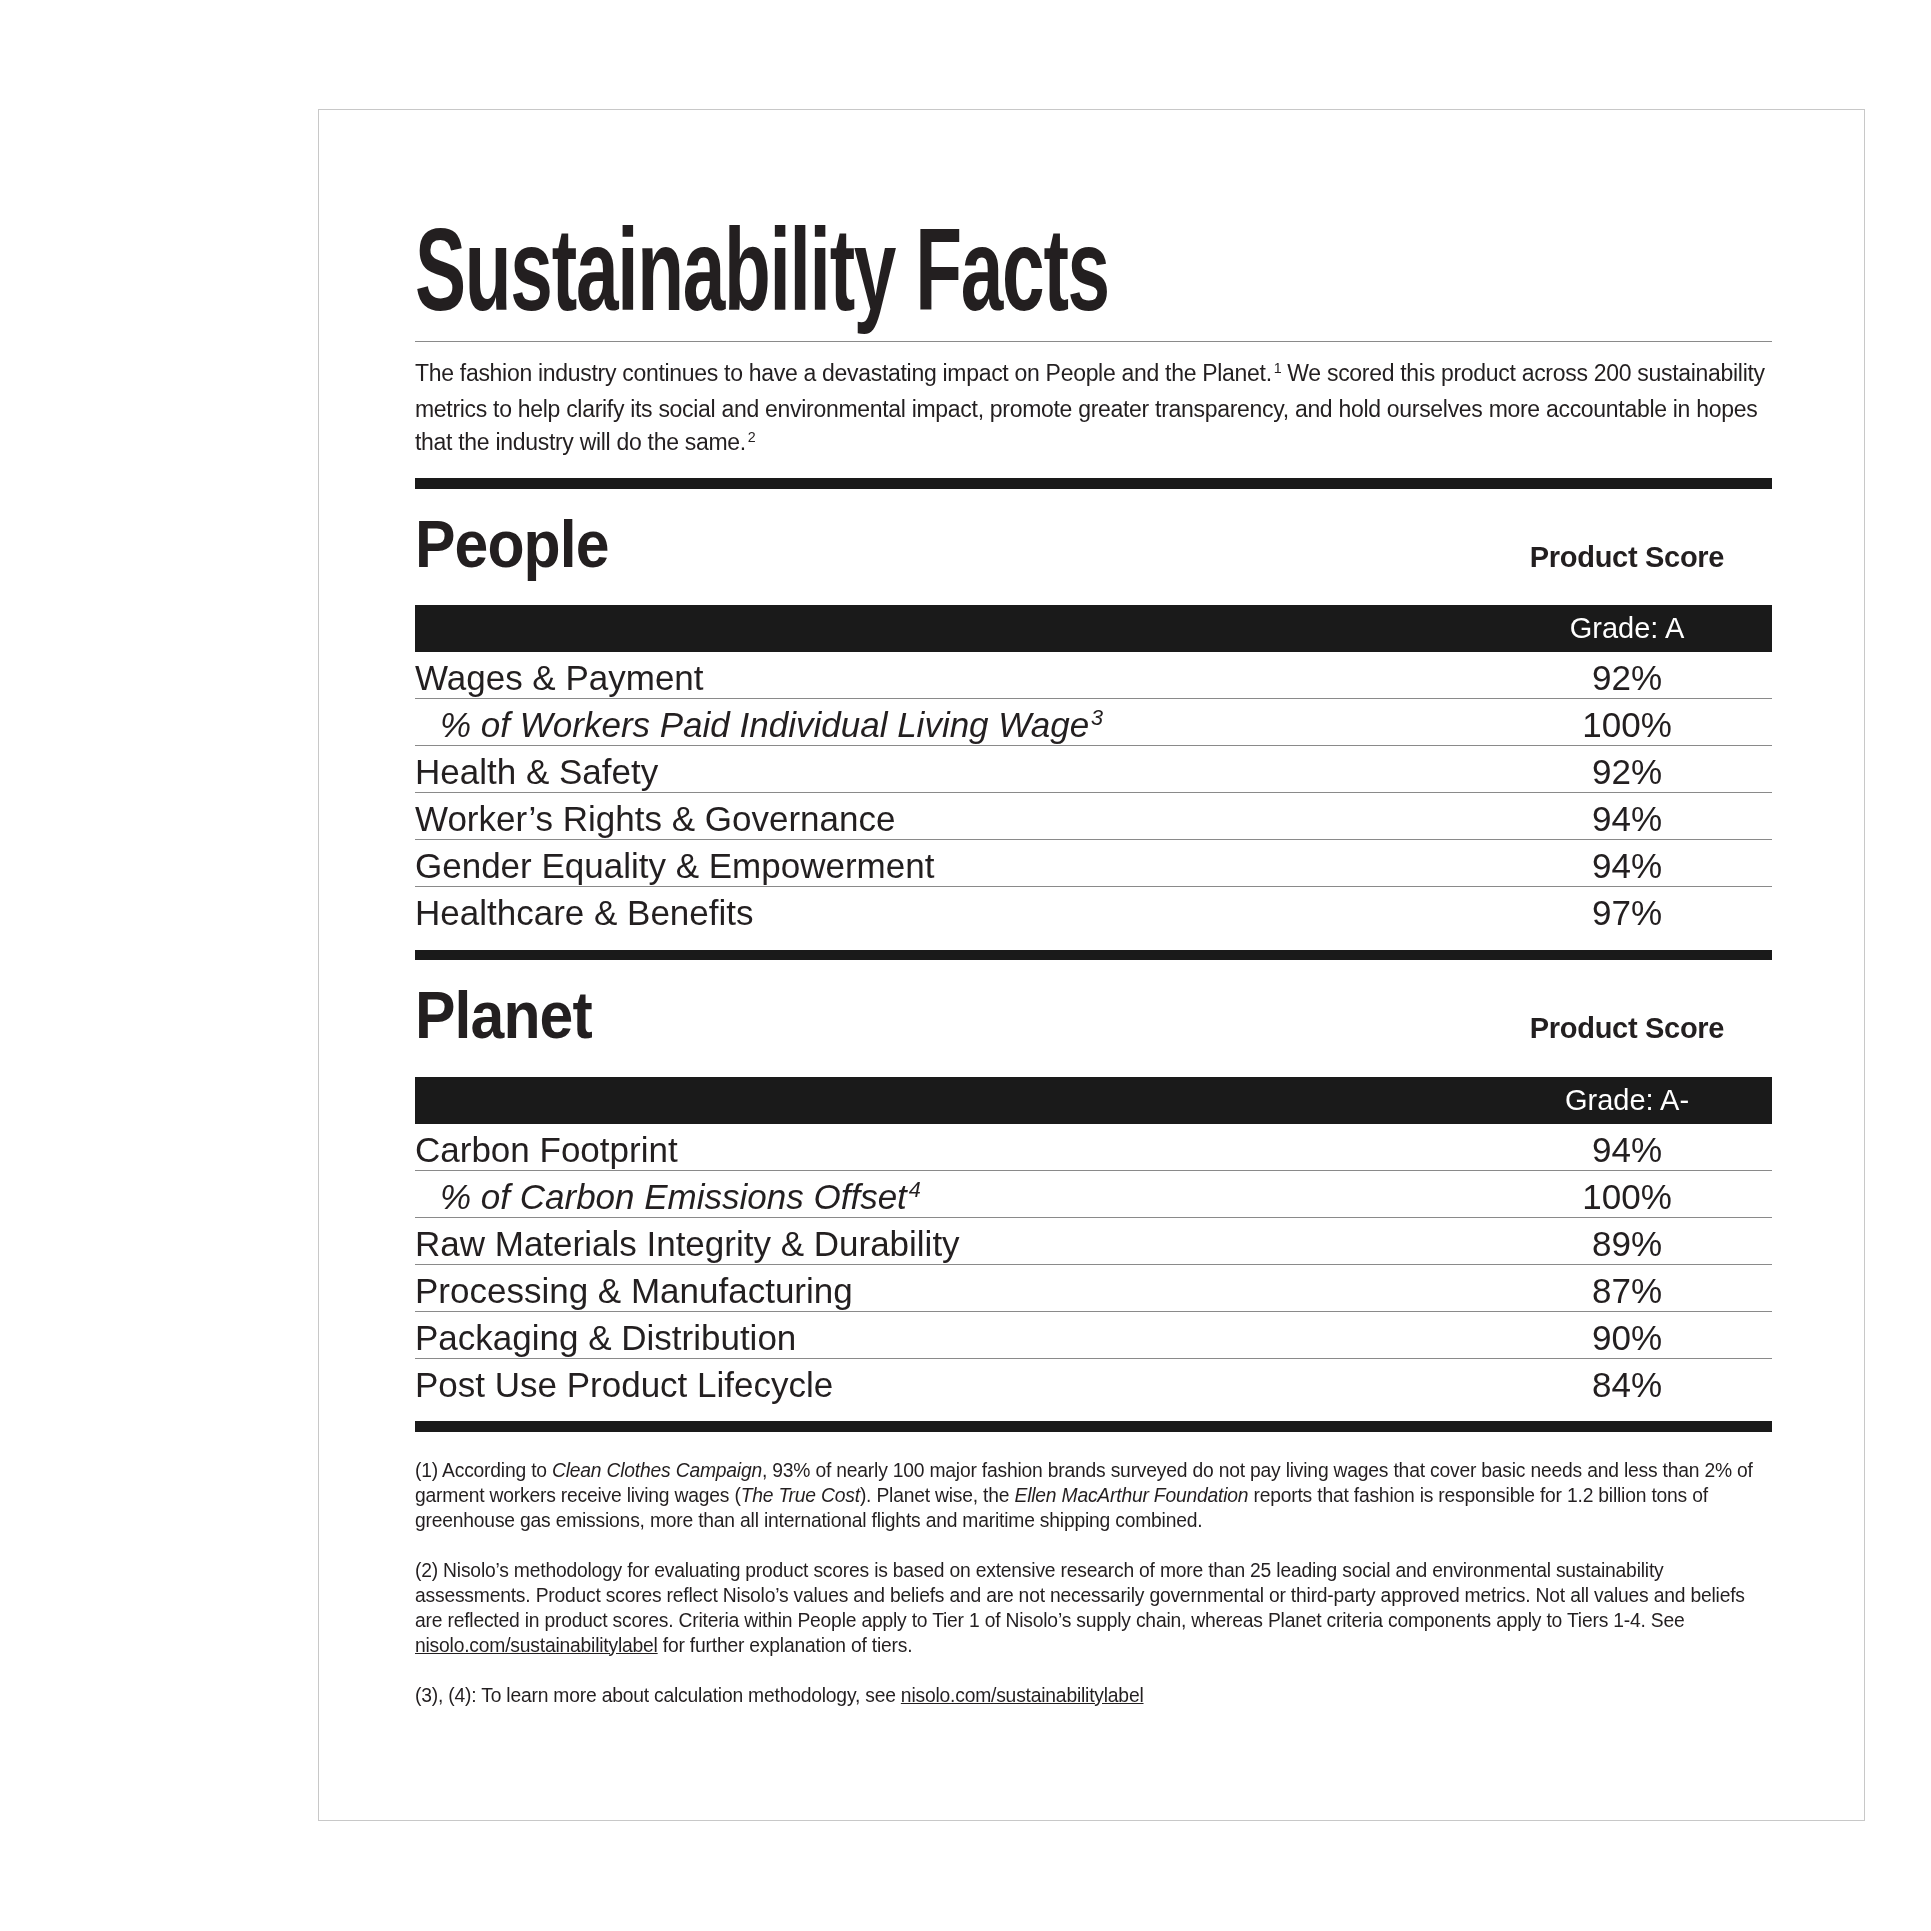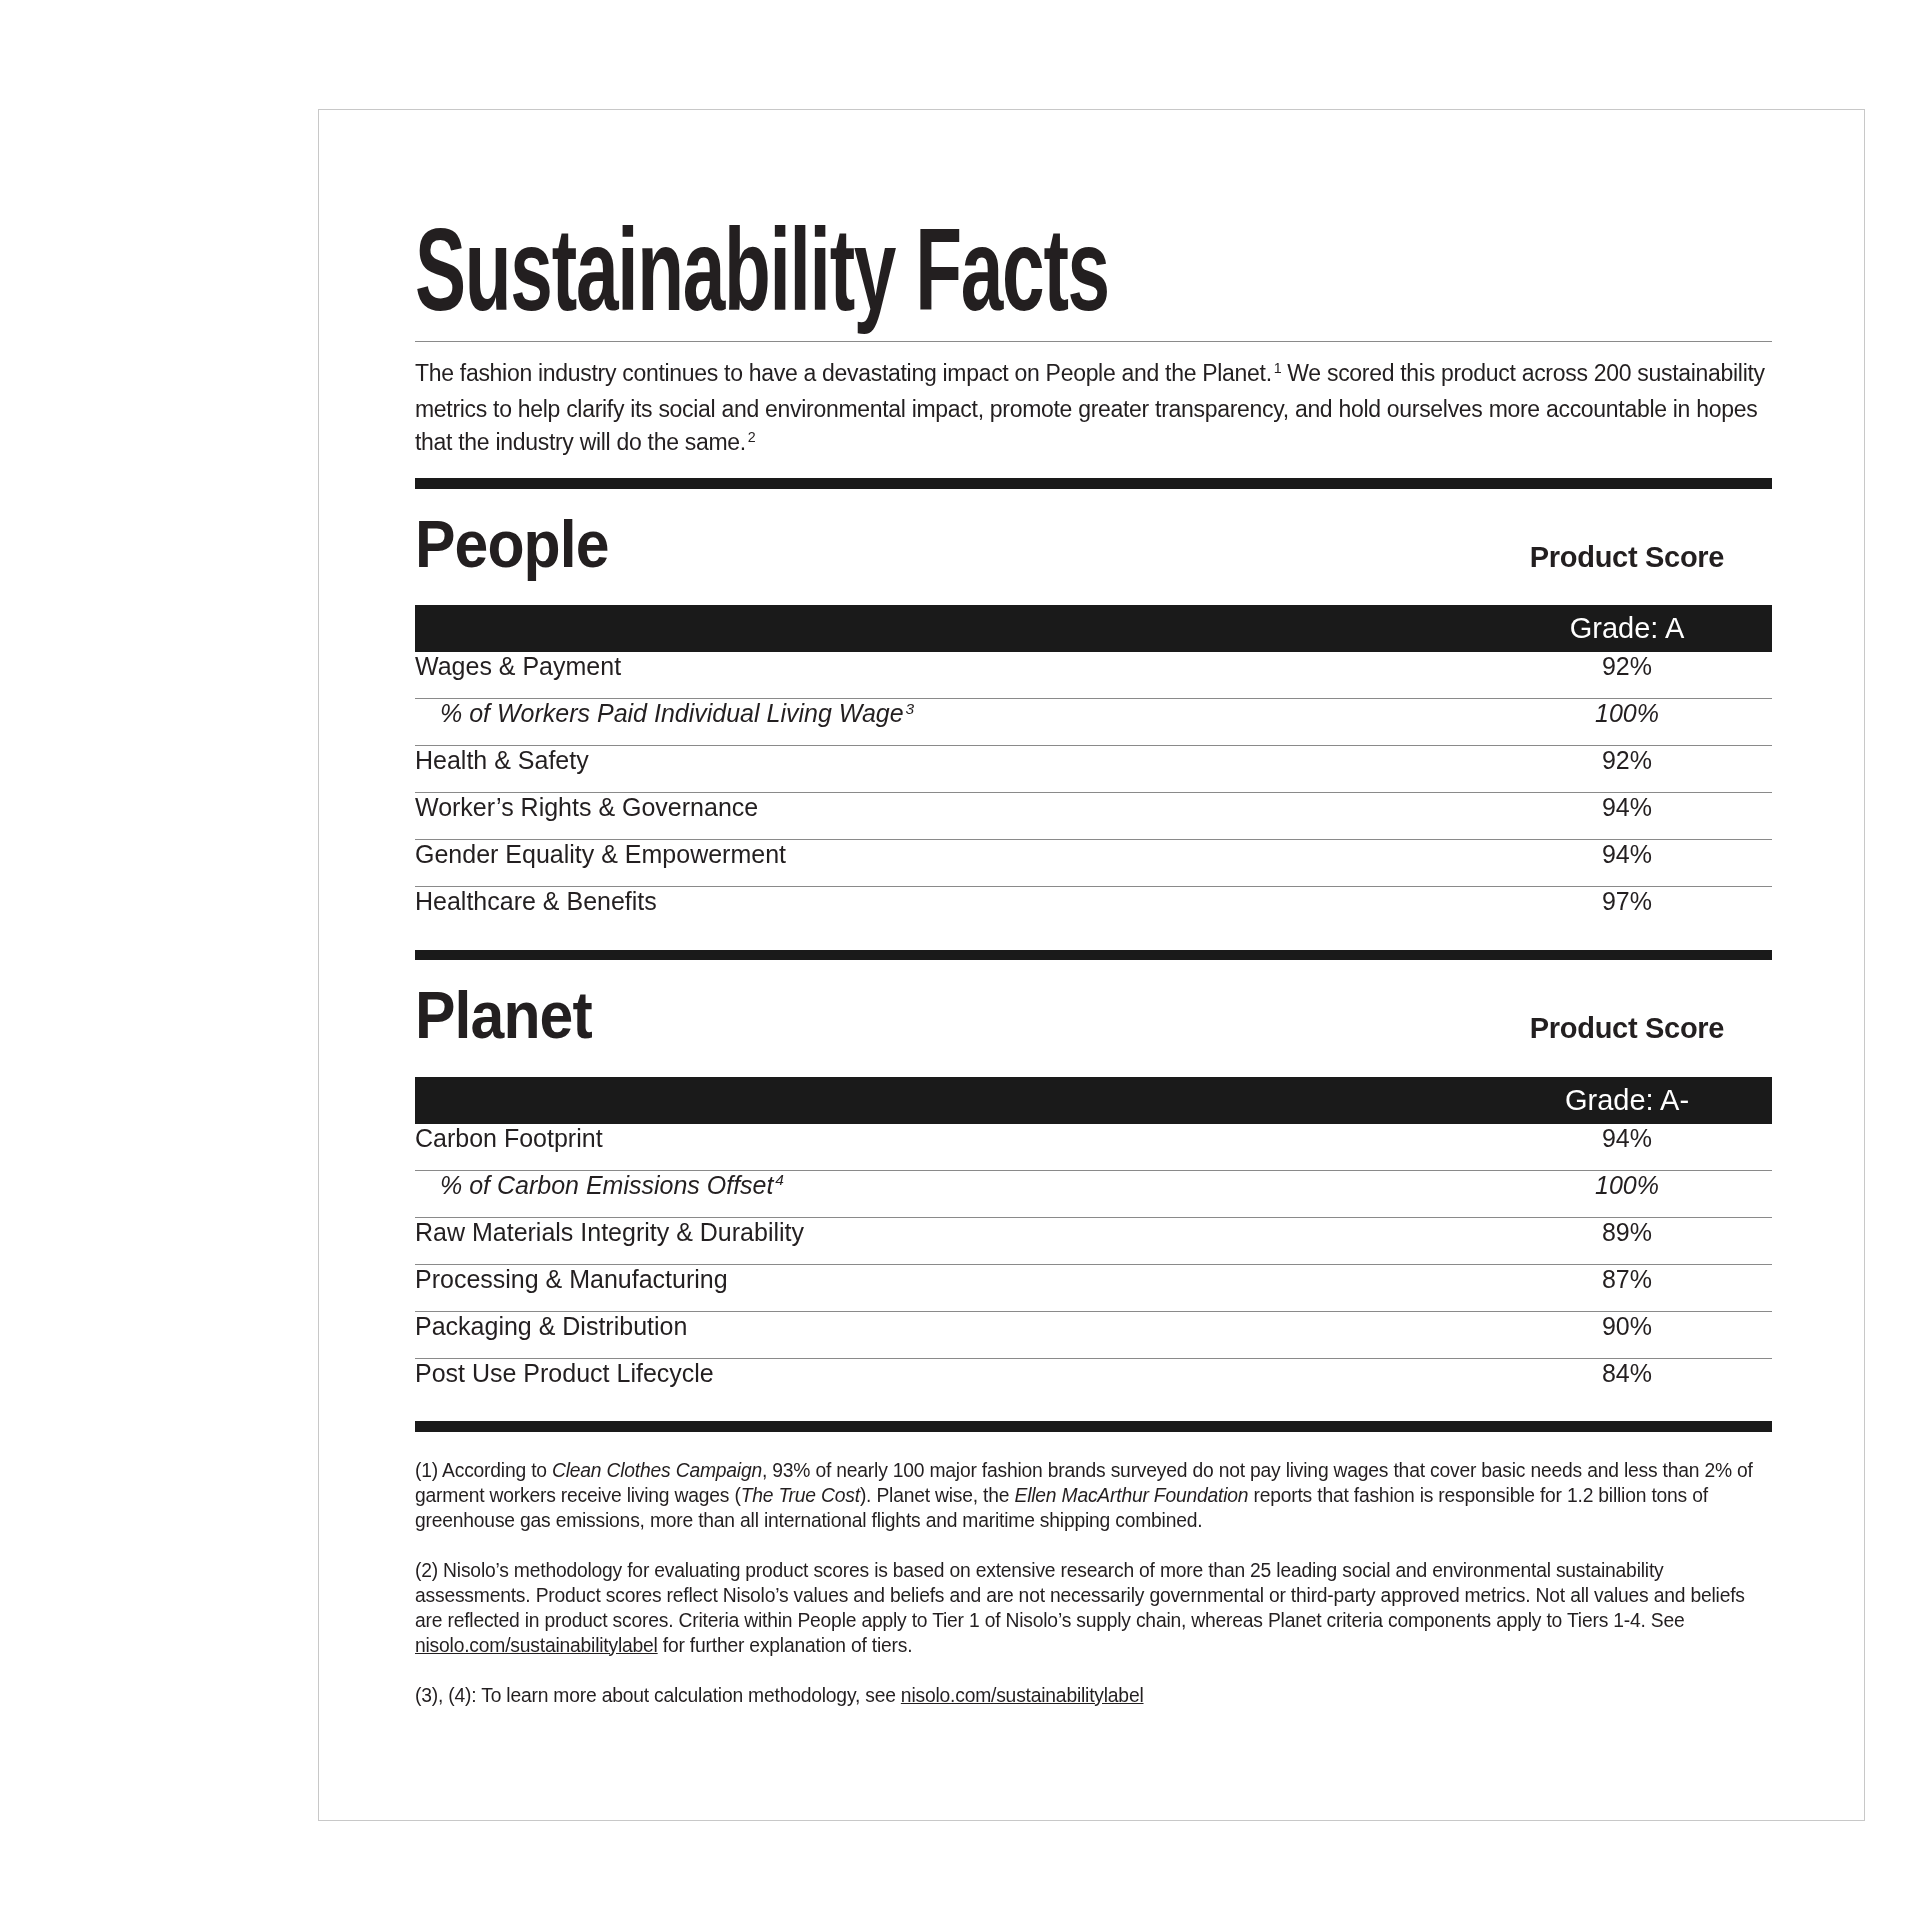--- a/index.html
+++ b/index.html
@@ -79,36 +79,36 @@
     color: var(--grade-text, #ffffff);
     display: flex;
     align-items: center;
   }
   .grade-bar .score-col {
     font-size: 29px;
     font-weight: 400;
   }
   .row {
     display: flex;
-    align-items: flex-start;
+    align-items: flex-end;
     height: 46px;
     border-bottom: 1.9px solid var(--rule, #8a8a8a);
-    font-size: 25px;
+    font-size: 35px;
   }
   .row:last-child { border-bottom: none; }
   .row-label { flex: 1; }
   .score-col {
     width: 290px;
     text-align: center;
   }
   .row.sub .row-label {
     padding-left: 25px;
     font-style: italic;
   }
-  .row.sub .score-col { font-style: italic; }
+  .row.sub .score-col { }
   .sup {
     font-size: 62%;
     position: relative;
     top: -0.55em;
     margin-left: 1.9px;
   }
   .footnotes {
     margin-top: 26px;
     font-size: 19.3px;
     line-height: 25px;

